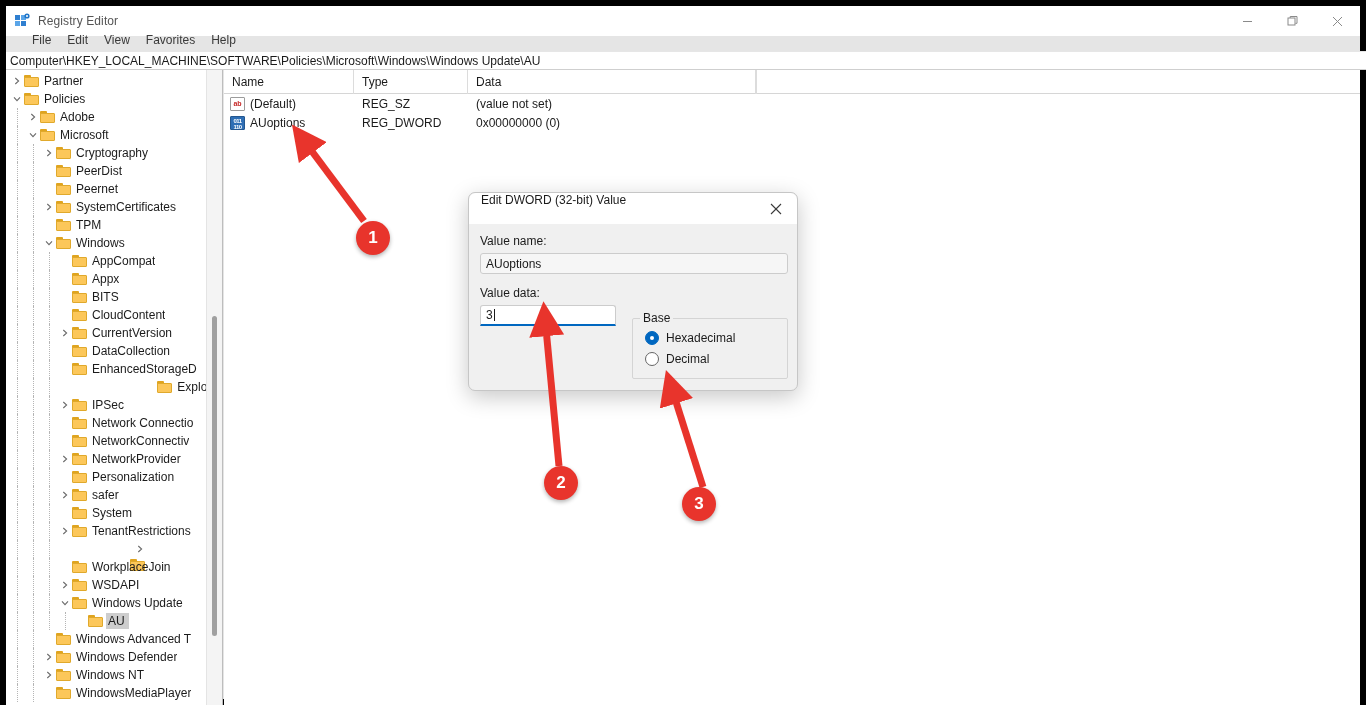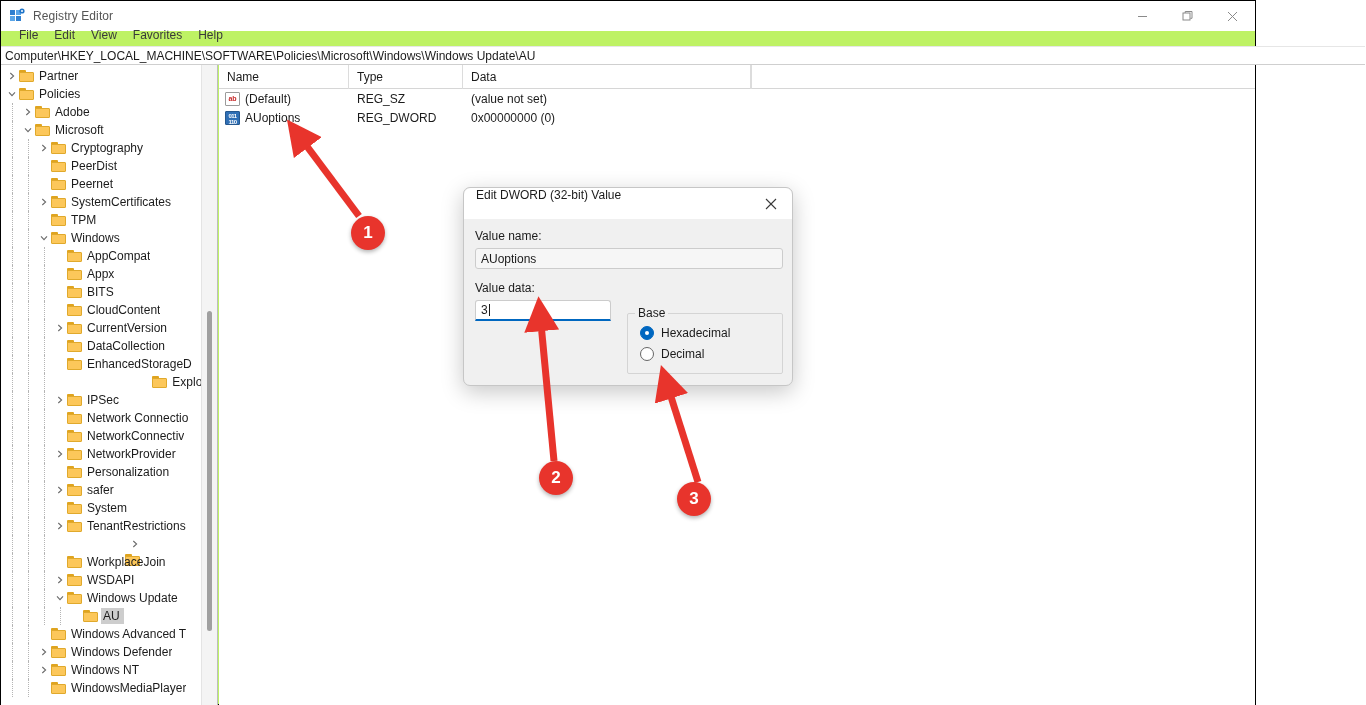--- a/index.html
+++ b/index.html
@@ -4,23 +4,23 @@
 <style>
   * { box-sizing: border-box; margin: 0; padding: 0; }
   html, body {
     width: 1366px; height: 705px;
     font-family: "Liberation Sans", sans-serif;
     background: #ffffff;
     overflow: hidden;
   }
   #app {
     position: relative;
-    width: 1256px; height: 705px;
-    background: #bef264;
-    border: 1px solid #000000;
+    width: 1366px; height: 705px;
+    background: #e5e5e5;
+    border: 6px solid #000000;
   }
 
   
   .titlebar {
     position: absolute; left: 0; top: 0; width: 100%; height: 30px;
     background: #ffffff;
     display: flex; align-items: center;
   }
   .app-icon {
     position: relative;
@@ -35,21 +35,21 @@
   }
   .wc {
     width: 45px; height: 30px;
     display: flex; align-items: center; justify-content: center;
     color: #8a8a8a;
   }
   .wc svg { display: block; }
 
   
   .menubar {
-    position: absolute; left: 4px; top: 23px; height: 22px;
+    position: absolute; left: 12px; top: 23px; height: 22px;
     display: flex; align-items: center; padding-left: 6px;
   }
   .menu-item {
     font-size: 12px; color: #3a3a3a;
     padding: 2px 8px;
   }
 
   
   .addressbar {
     position: absolute; left: 0; top: 45px; width: 1364px; height: 19px;

